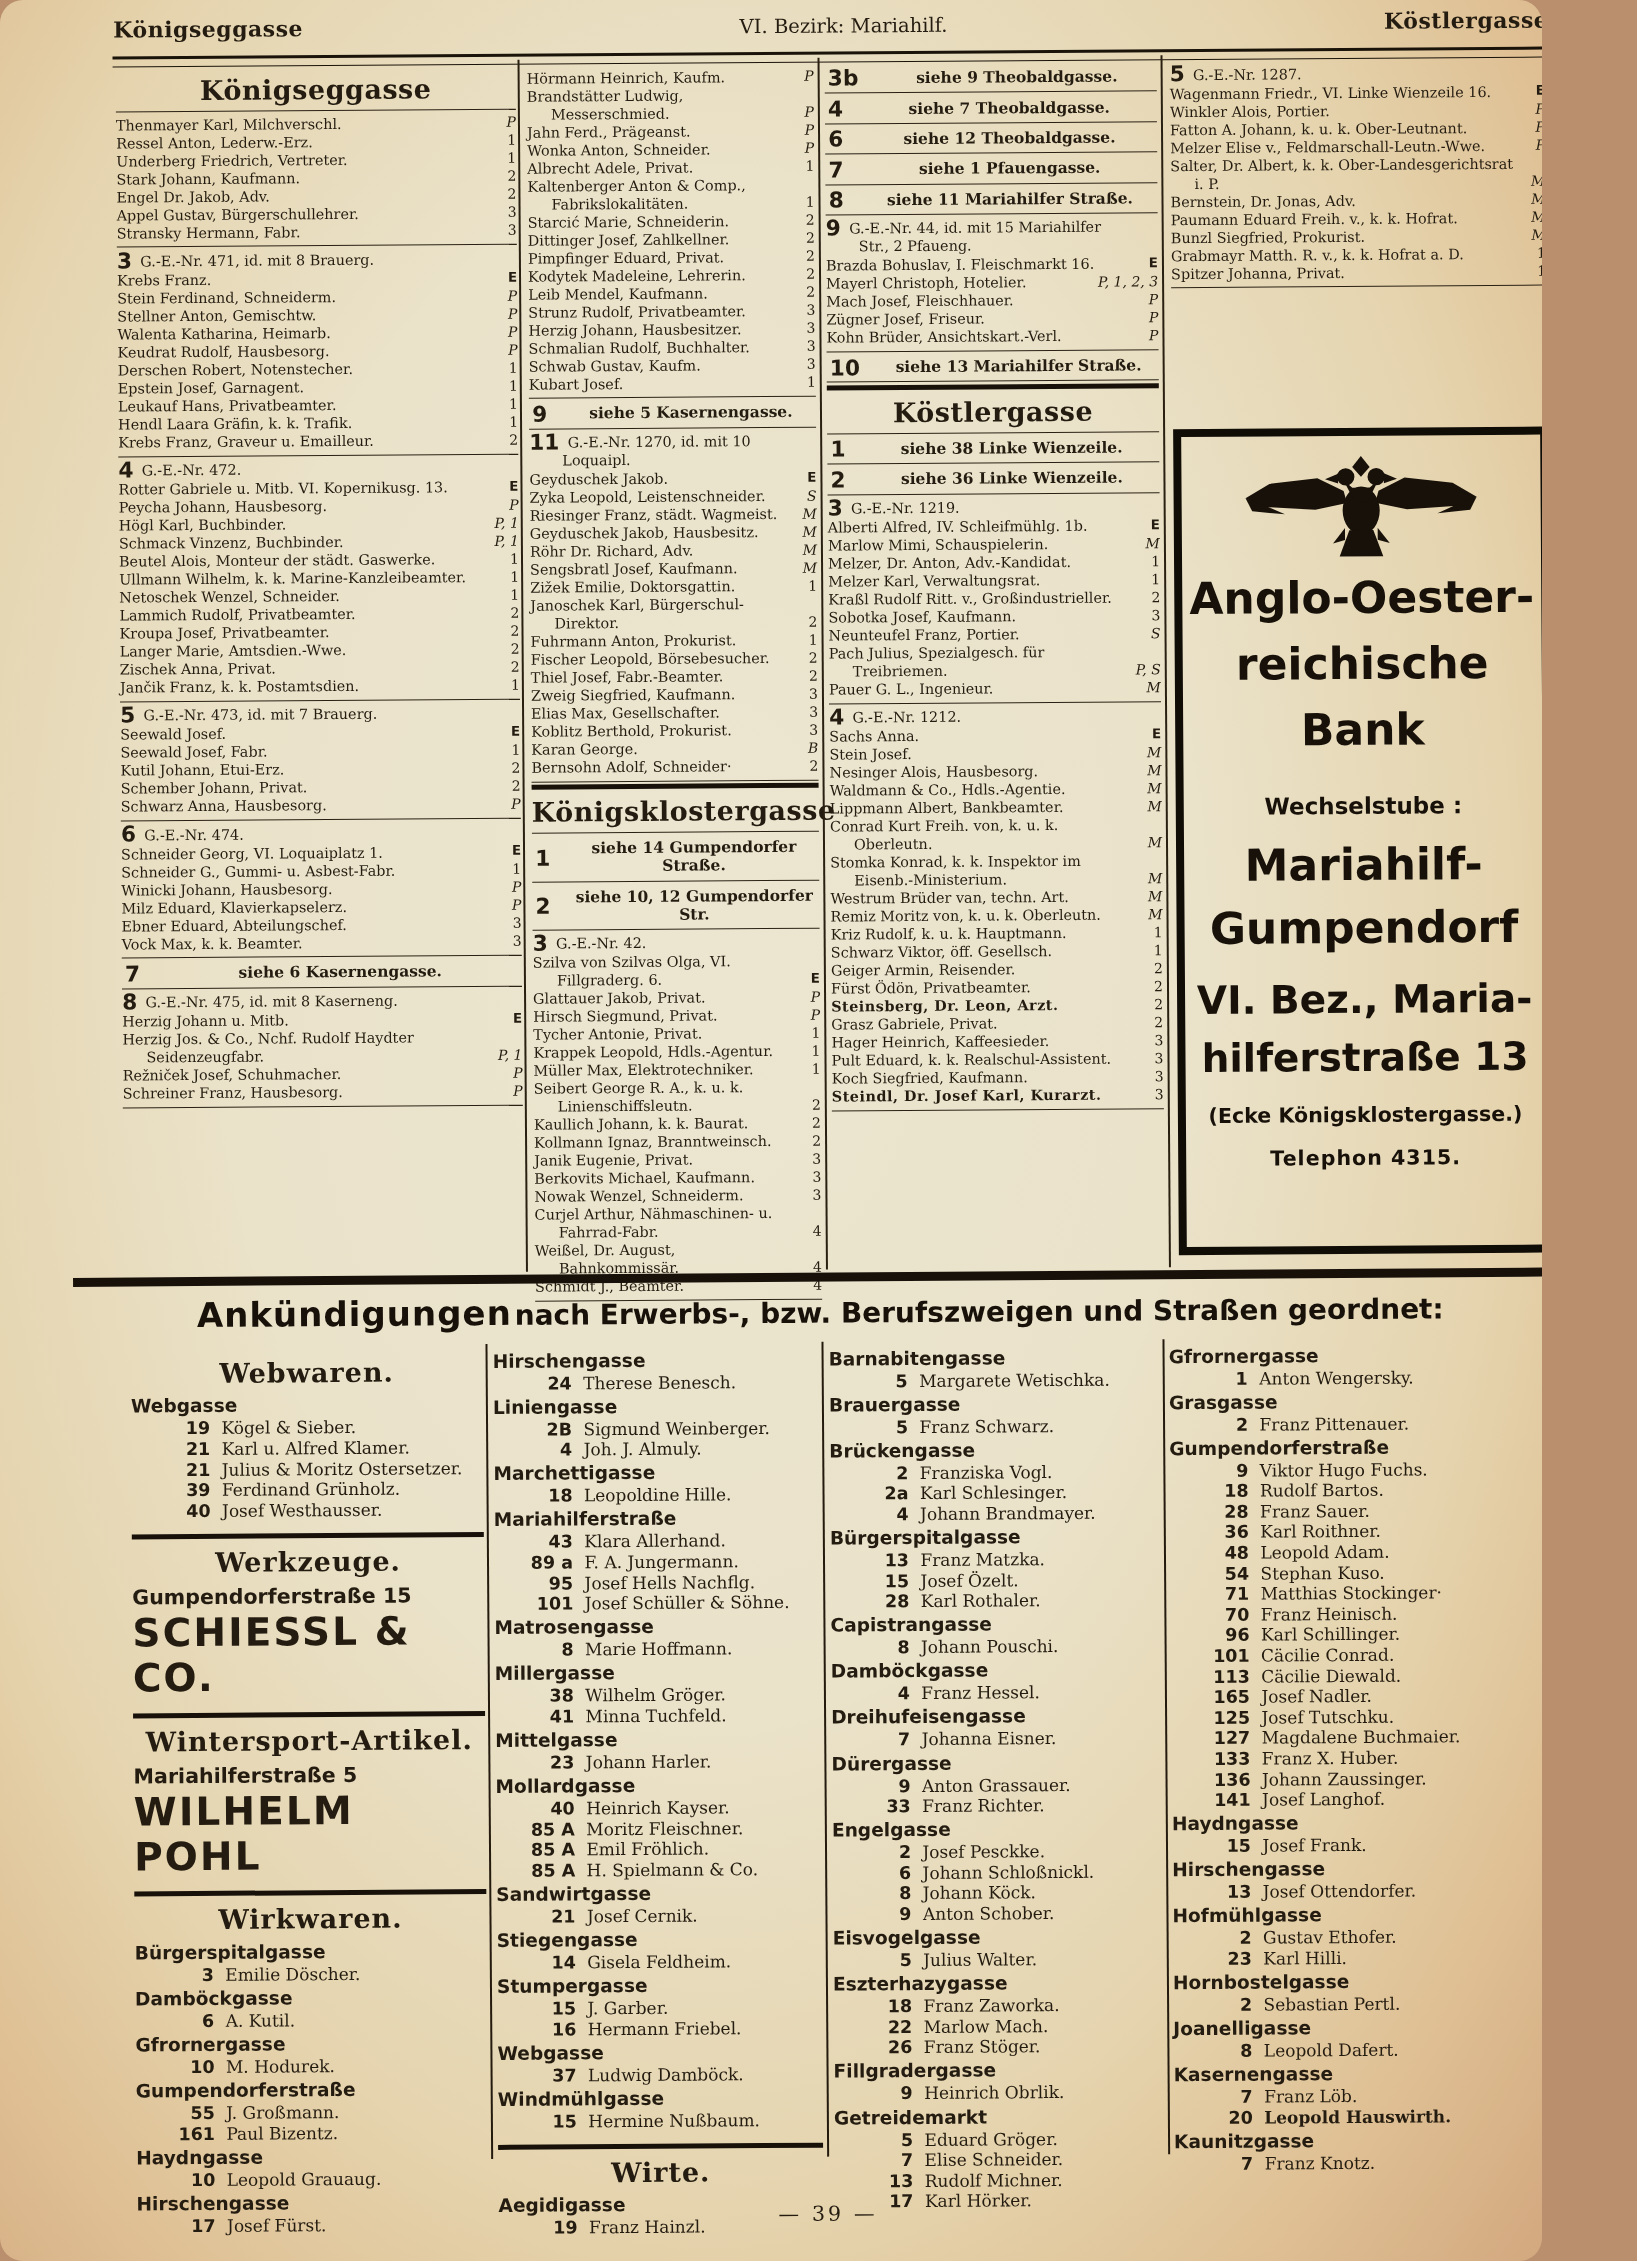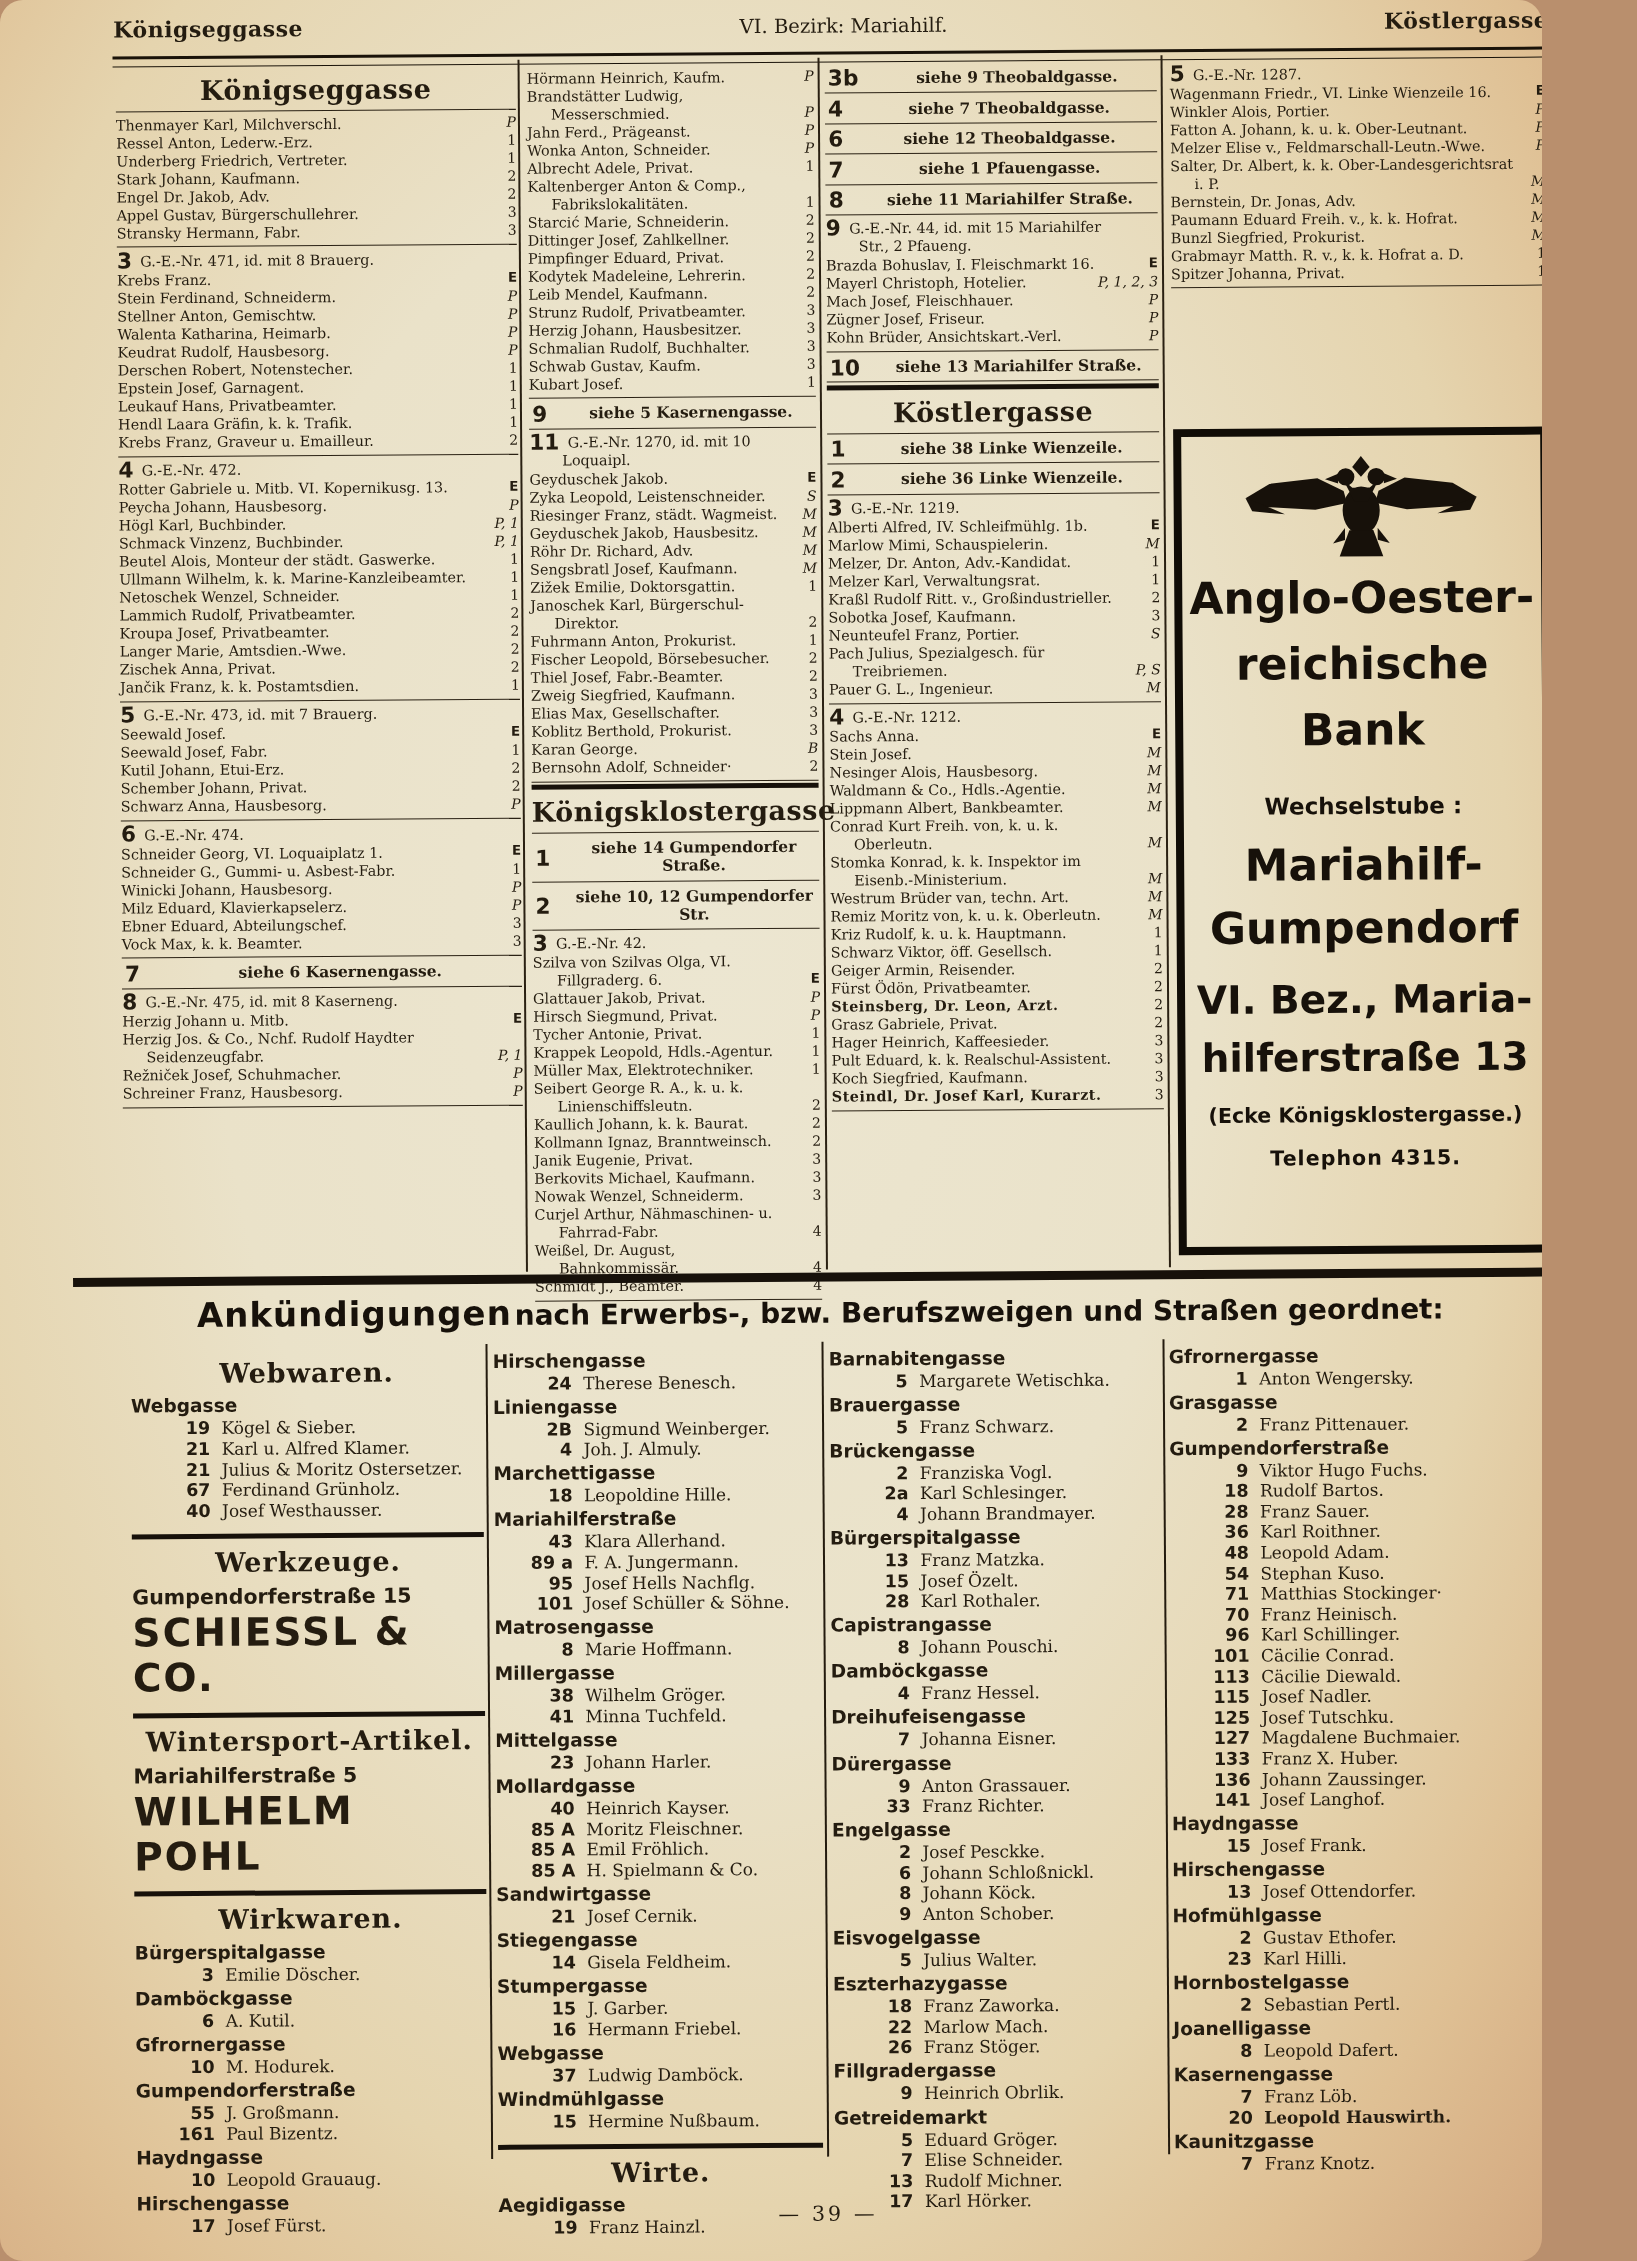--- a/index.html
+++ b/index.html
@@ -357,21 +357,21 @@
       <span class="ann-rest">nach Erwerbs-, bzw. Berufszweigen und Straßen geordnet:</span>
     </div>
 
     <div id="ann-root">
         <div class="acol a1">
           <div class="acat">Webwaren.</div>
           <div class="astreet">Webgasse</div>
           <div class="aent"><span class="anum">19</span><span class="aname">Kögel &amp; Sieber.</span></div>
           <div class="aent"><span class="anum">21</span><span class="aname">Karl u. Alfred Klamer.</span></div>
           <div class="aent"><span class="anum">21</span><span class="aname">Julius &amp; Moritz Ostersetzer.</span></div>
-          <div class="aent"><span class="anum">67</span><span class="aname">Ferdinand Grünholz.</span></div>
+          <div class="aent"><span class="anum">39</span><span class="aname">Ferdinand Grünholz.</span></div>
           <div class="aent"><span class="anum">40</span><span class="aname">Josef Westhausser.</span></div>
           <div class="arule"></div>
           <div class="acat">Werkzeuge.</div>
           <div class="aaddr">Gumpendorferstraße 15</div>
           <div class="abig">SCHIESSL &amp; CO.</div>
           <div class="arule"></div>
           <div class="acat">Wintersport-Artikel.</div>
           <div class="aaddr">Mariahilferstraße 5</div>
           <div class="abig">WILHELM POHL</div>
           <div class="arule"></div>
@@ -482,21 +482,21 @@
           <div class="aent"><span class="anum">18</span><span class="aname">Rudolf Bartos.</span></div>
           <div class="aent"><span class="anum">28</span><span class="aname">Franz Sauer.</span></div>
           <div class="aent"><span class="anum">36</span><span class="aname">Karl Roithner.</span></div>
           <div class="aent"><span class="anum">48</span><span class="aname">Leopold Adam.</span></div>
           <div class="aent"><span class="anum">54</span><span class="aname">Stephan Kuso.</span></div>
           <div class="aent"><span class="anum">71</span><span class="aname">Matthias Stockinger·</span></div>
           <div class="aent"><span class="anum">70</span><span class="aname">Franz Heinisch.</span></div>
           <div class="aent"><span class="anum">96</span><span class="aname">Karl Schillinger.</span></div>
           <div class="aent"><span class="anum">101</span><span class="aname">Cäcilie Conrad.</span></div>
           <div class="aent"><span class="anum">113</span><span class="aname">Cäcilie Diewald.</span></div>
-          <div class="aent"><span class="anum">115</span><span class="aname">Josef Nadler.</span></div>
+          <div class="aent"><span class="anum">165</span><span class="aname">Josef Nadler.</span></div>
           <div class="aent"><span class="anum">125</span><span class="aname">Josef Tutschku.</span></div>
           <div class="aent"><span class="anum">127</span><span class="aname">Magdalene Buchmaier.</span></div>
           <div class="aent"><span class="anum">133</span><span class="aname">Franz X. Huber.</span></div>
           <div class="aent"><span class="anum">136</span><span class="aname">Johann Zaussinger.</span></div>
           <div class="aent"><span class="anum">141</span><span class="aname">Josef Langhof.</span></div>
           <div class="astreet">Haydngasse</div>
           <div class="aent"><span class="anum">15</span><span class="aname">Josef Frank.</span></div>
           <div class="astreet">Hirschengasse</div>
           <div class="aent"><span class="anum">13</span><span class="aname">Josef Ottendorfer.</span></div>
           <div class="astreet">Hofmühlgasse</div>

